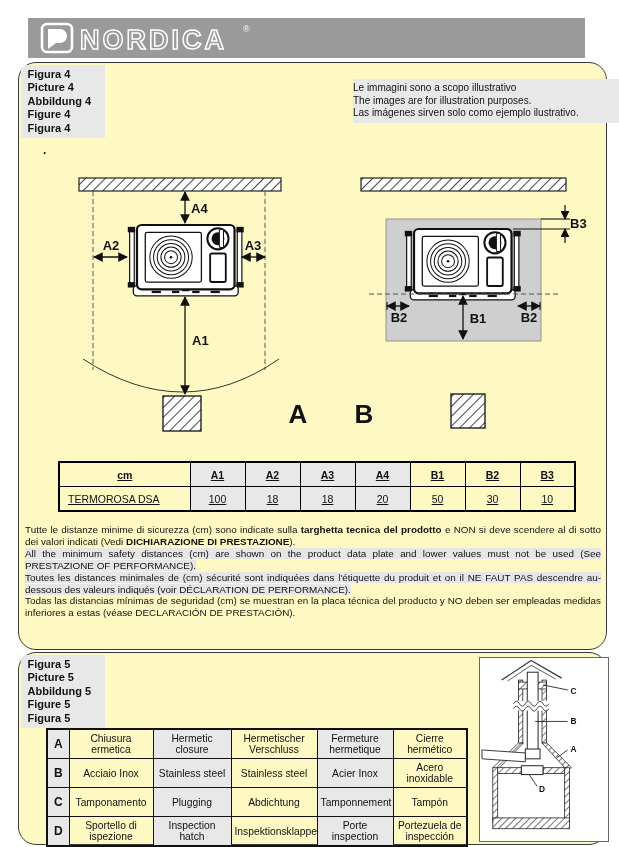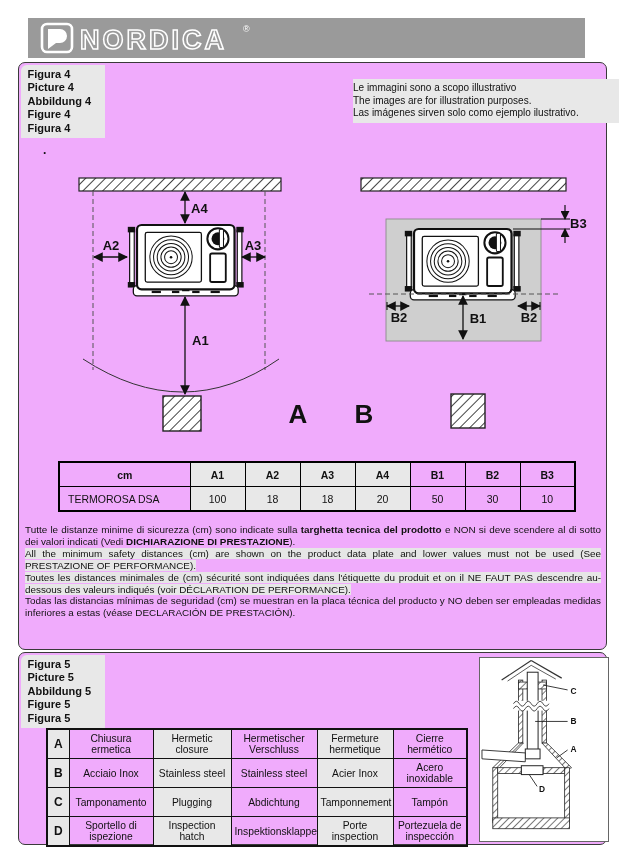--- a/index.html
+++ b/index.html
@@ -2,32 +2,32 @@
 <html><head>
 <meta charset="utf-8">
 <style>
   html,body{margin:0;padding:0;}
   body{width:619px;height:847px;position:relative;background:#fff;
        font-family:"Liberation Sans",sans-serif;color:#111;overflow:hidden;}
   .abs{position:absolute;}
   
   .header-bar{left:28px;top:18px;width:557px;height:40px;background:#9a9a9a;}
   
-  .box{border:1.4px solid #3a3a3a;border-radius:7px;background:#f0abfc;}
+  .box{border:1.4px solid #3a3a3a;border-radius:18px;background:#fef9c3;}
   #box1{left:18px;top:62px;width:587px;height:586px;}
   #box2{left:18px;top:652px;width:587px;height:191px;}
   .fig-labels{left:1.5px;top:1.5px;width:84px;background:#e8e8e8;padding:3px 7px;
       font-size:11px;font-weight:bold;line-height:13.6px;box-sizing:border-box;border-top-left-radius:6px;}
   .note-box{left:334px;top:16px;width:297px;background:#e8e8e8;padding:3px 0;
       font-size:10px;line-height:12.6px;box-sizing:border-box;}
   .dot{left:24px;top:80px;font-weight:bold;font-size:12px;}
   
   #dist-table{left:39px;top:398px;}
   #dist-table table{border-collapse:collapse;width:516px;font-size:10.5px;border:2px solid #000;table-layout:fixed;}
-  #dist-table th,#dist-table td{border:1px solid #000;text-align:center;height:23px;padding:0 2px;font-weight:bold;}
+  #dist-table th,#dist-table td{border:1px solid #000;text-align:center;height:23px;padding:0 2px;font-weight:bold;text-decoration:underline;}
   #dist-table td{font-weight:normal;}
   #dist-table .model{text-align:left;padding-left:8px;}
   .gy{background:#e8e8e8;}
   
   #safety-text{left:6px;top:461px;width:576px;font-size:9.9px;line-height:11.9px;text-align:justify;}
   #safety-text .b{font-weight:bold;}
   #safety-text .hl span{background:#e6e6e6;}
   
   #legend-table{left:27px;top:75px;}
   #legend-table table{border-collapse:collapse;width:420px;font-size:10.3px;border:2px solid #111;table-layout:fixed;}

